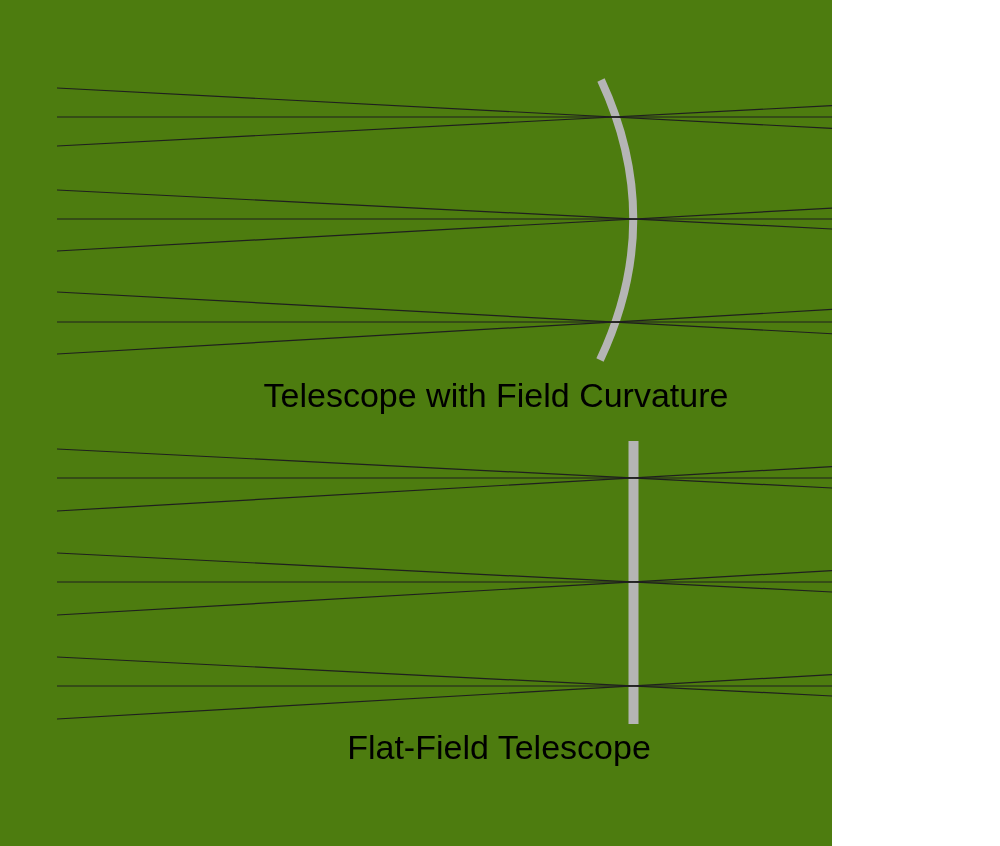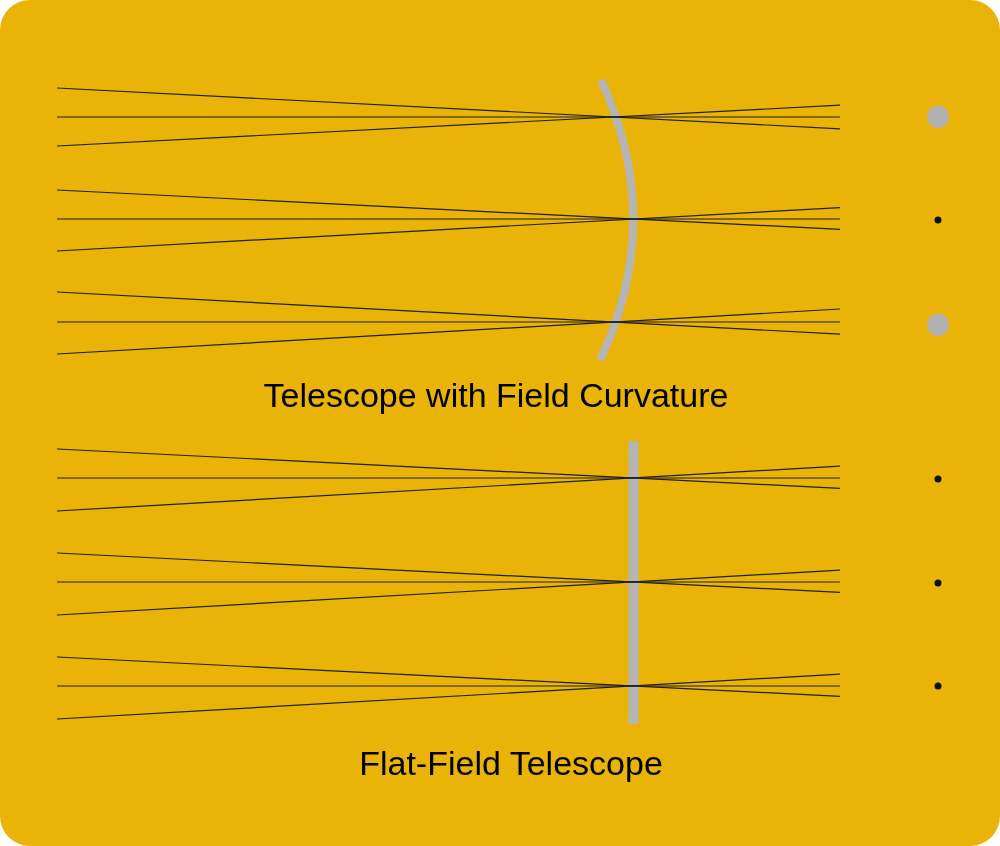--- a/index.html
+++ b/index.html
@@ -3,25 +3,24 @@
 <meta charset="utf-8">
 <style>
   html, body {
     margin: 0;
     padding: 0;
     background: #ffffff;
     font-family: "Liberation Sans", sans-serif;
   }
   .canvas {
     position: relative;
-    width: 1000px;
+    width: 832px;
     height: 846px;
-    background: #eab308;
+    background: #4d7c0f;
     overflow: hidden;
-    border-radius: 30px;
   }
   .canvas svg {
     position: absolute;
     left: 0;
     top: 0;
     width: 1000px;
     height: 846px;
     display: block;
   }
   .caption {
@@ -60,14 +59,14 @@
       <line x1="57" y1="582" x2="840" y2="582.0" stroke="#1f1f1f" stroke-width="1.2"></line>
       <line x1="57" y1="615" x2="840" y2="570.1" stroke="#1f1f1f" stroke-width="1.2"></line>
       <line x1="57" y1="657" x2="840" y2="696.4" stroke="#1f1f1f" stroke-width="1.2"></line>
       <line x1="57" y1="686" x2="840" y2="686.0" stroke="#1f1f1f" stroke-width="1.2"></line>
       <line x1="57" y1="719" x2="840" y2="674.1" stroke="#1f1f1f" stroke-width="1.2"></line>
       <circle cx="938" cy="479" r="3.5" fill="#111111"></circle>
       <circle cx="938" cy="583" r="3.5" fill="#111111"></circle>
       <circle cx="938" cy="686" r="3.5" fill="#111111"></circle>
     </svg>
   <div class="caption" id="caption-0" style="left: 496px; top: 396px; color: rgb(0, 0, 0);">Telescope with Field Curvature</div>
-  <div class="caption" id="caption-1" style="left: 499px; top: 764px; color: rgb(0, 0, 0); margin-left: 12px;">Flat-Field Telescope</div>
+  <div class="caption" id="caption-1" style="left: 499px; top: 748px; color: rgb(0, 0, 0);">Flat-Field Telescope</div>
 </div>
 
 </body></html>

